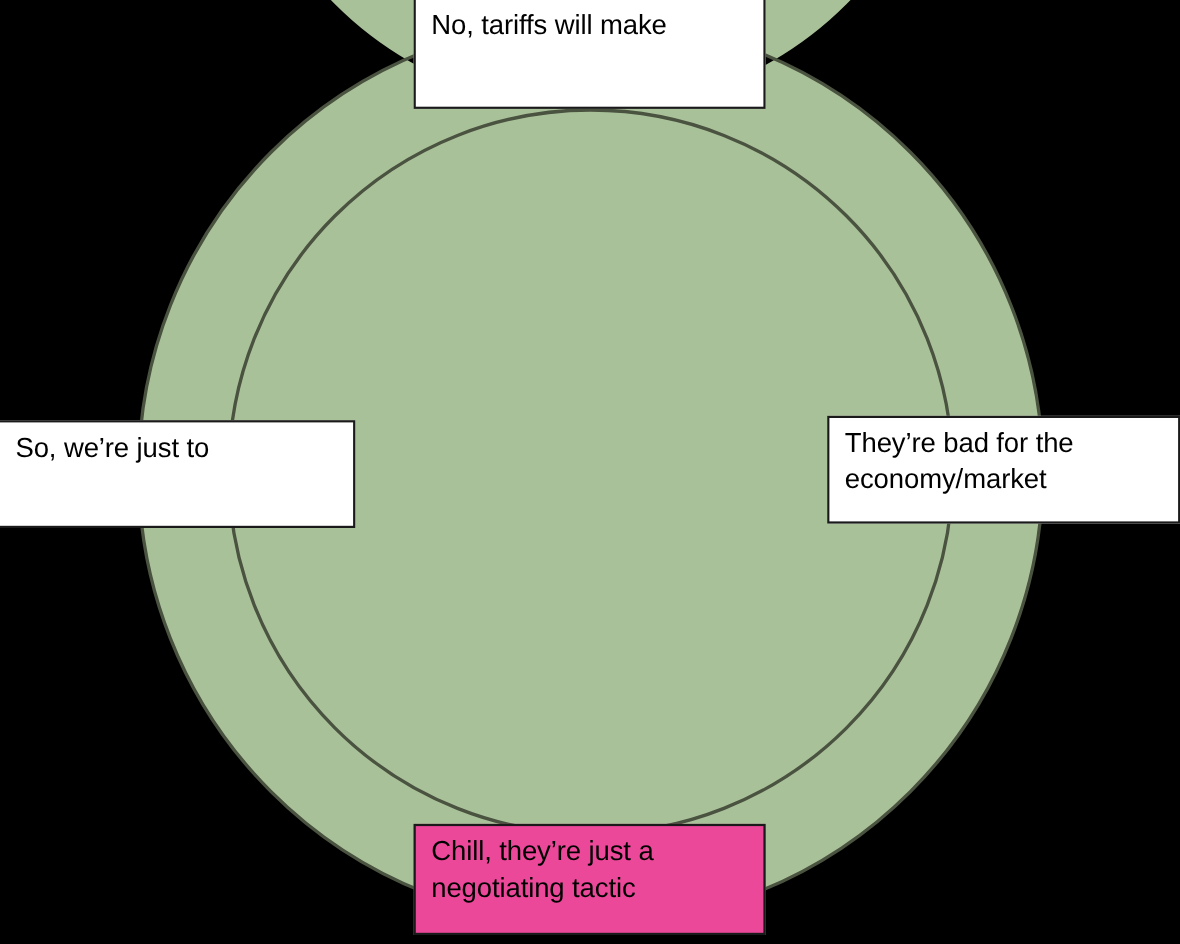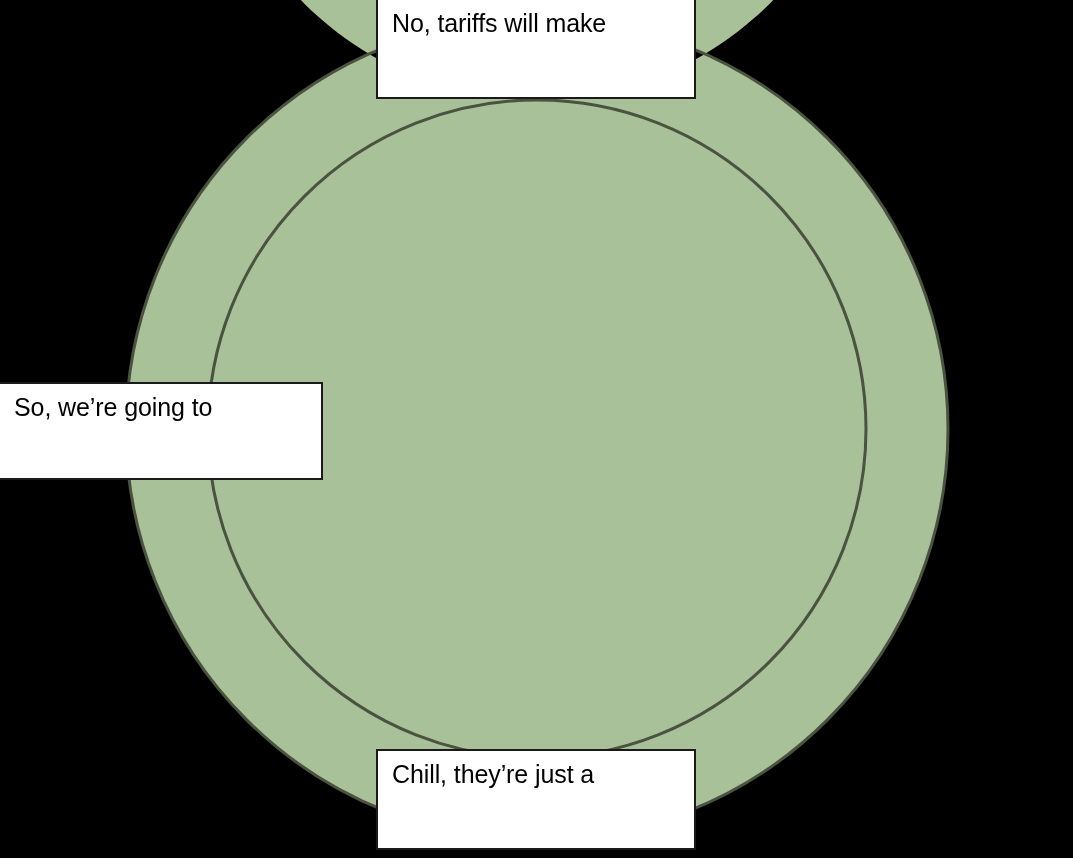--- a/index.html
+++ b/index.html
@@ -83,22 +83,27 @@
 
     <path id="ring-path" fill="#a9c199" fill-rule="evenodd" d="M 537 18 A 411 411 0 1 1 536.99 18 Z M 537 100 A 329 329 0 1 0 536.99 100 Z"></path>
     <circle id="ring-outer-stroke" cx="537" cy="429" r="411" fill="none" stroke="#4a5240" stroke-width="3"></circle>
     <circle id="ring-inner-stroke" cx="537" cy="429" r="329" fill="none" stroke="#4a5240" stroke-width="3"></circle>
   </svg>
 
   <div class="node-box" id="node-top" style="background: rgb(255, 255, 255); border-color: rgb(26, 26, 26); color: rgb(0, 0, 0);">
     <span class="node-line">No, tariffs will make</span>
   </div>
 
+  <div class="node-box" id="node-right" style="background: rgb(255, 255, 255); border-color: rgb(26, 26, 26); color: rgb(0, 0, 0);">
+    <span class="node-line">They’re bad for the</span>
+    <span class="node-line">economy/market</span>
+  </div>
 
-  <div class="node-box" id="node-bottom" style="background: #ffffff; border-color: rgb(26, 26, 26); color: rgb(0, 0, 0);">
+  <div class="node-box" id="node-bottom" style="background: #ec4899; border-color: rgb(26, 26, 26); color: rgb(0, 0, 0);">
     <span class="node-line">Chill, they’re just a</span>
+    <span class="node-line">negotiating tactic</span>
   </div>
 
   <div class="node-box" id="node-left" style="background: rgb(255, 255, 255); border-color: rgb(26, 26, 26); color: rgb(0, 0, 0);">
-    <span class="node-line">So, we’re going to</span>
+    <span class="node-line">So, we’re just to</span>
   </div>
 
 </div>
 
 </body></html>

